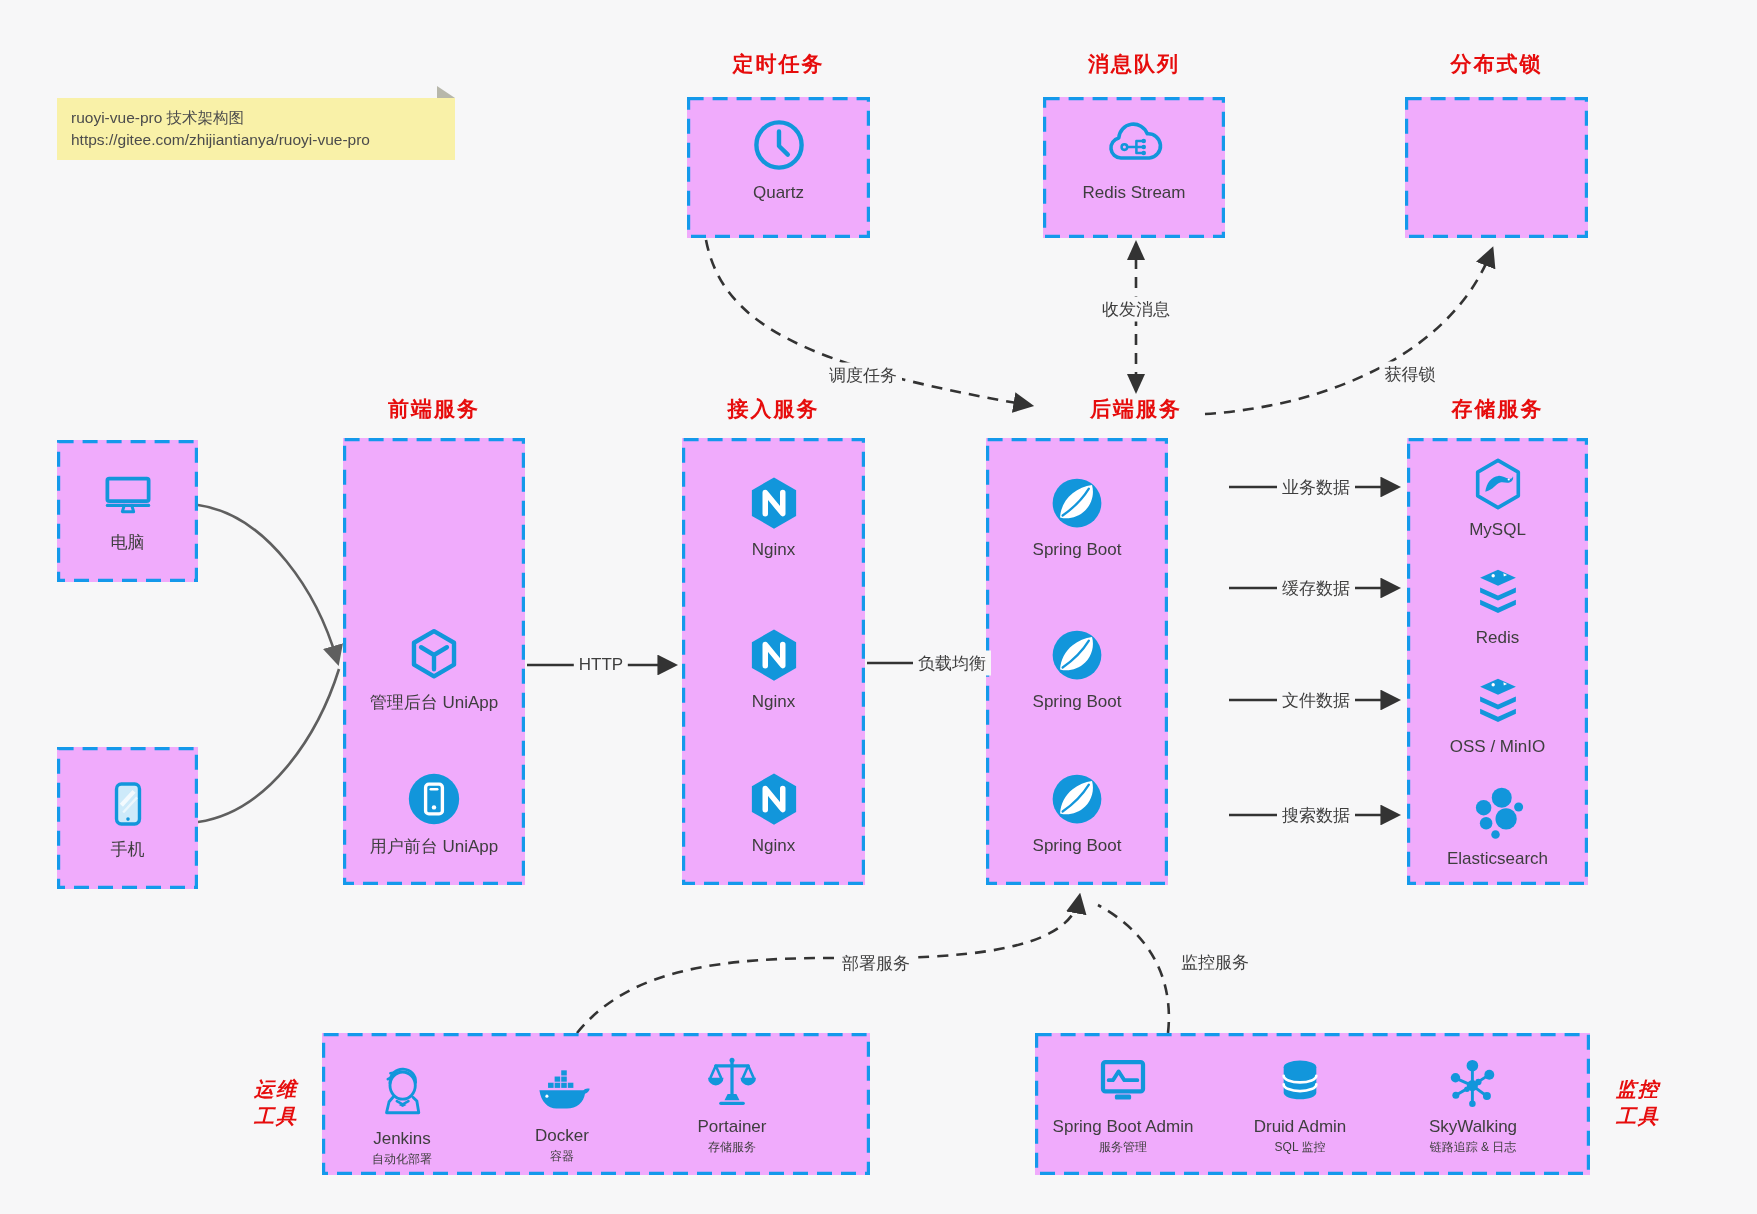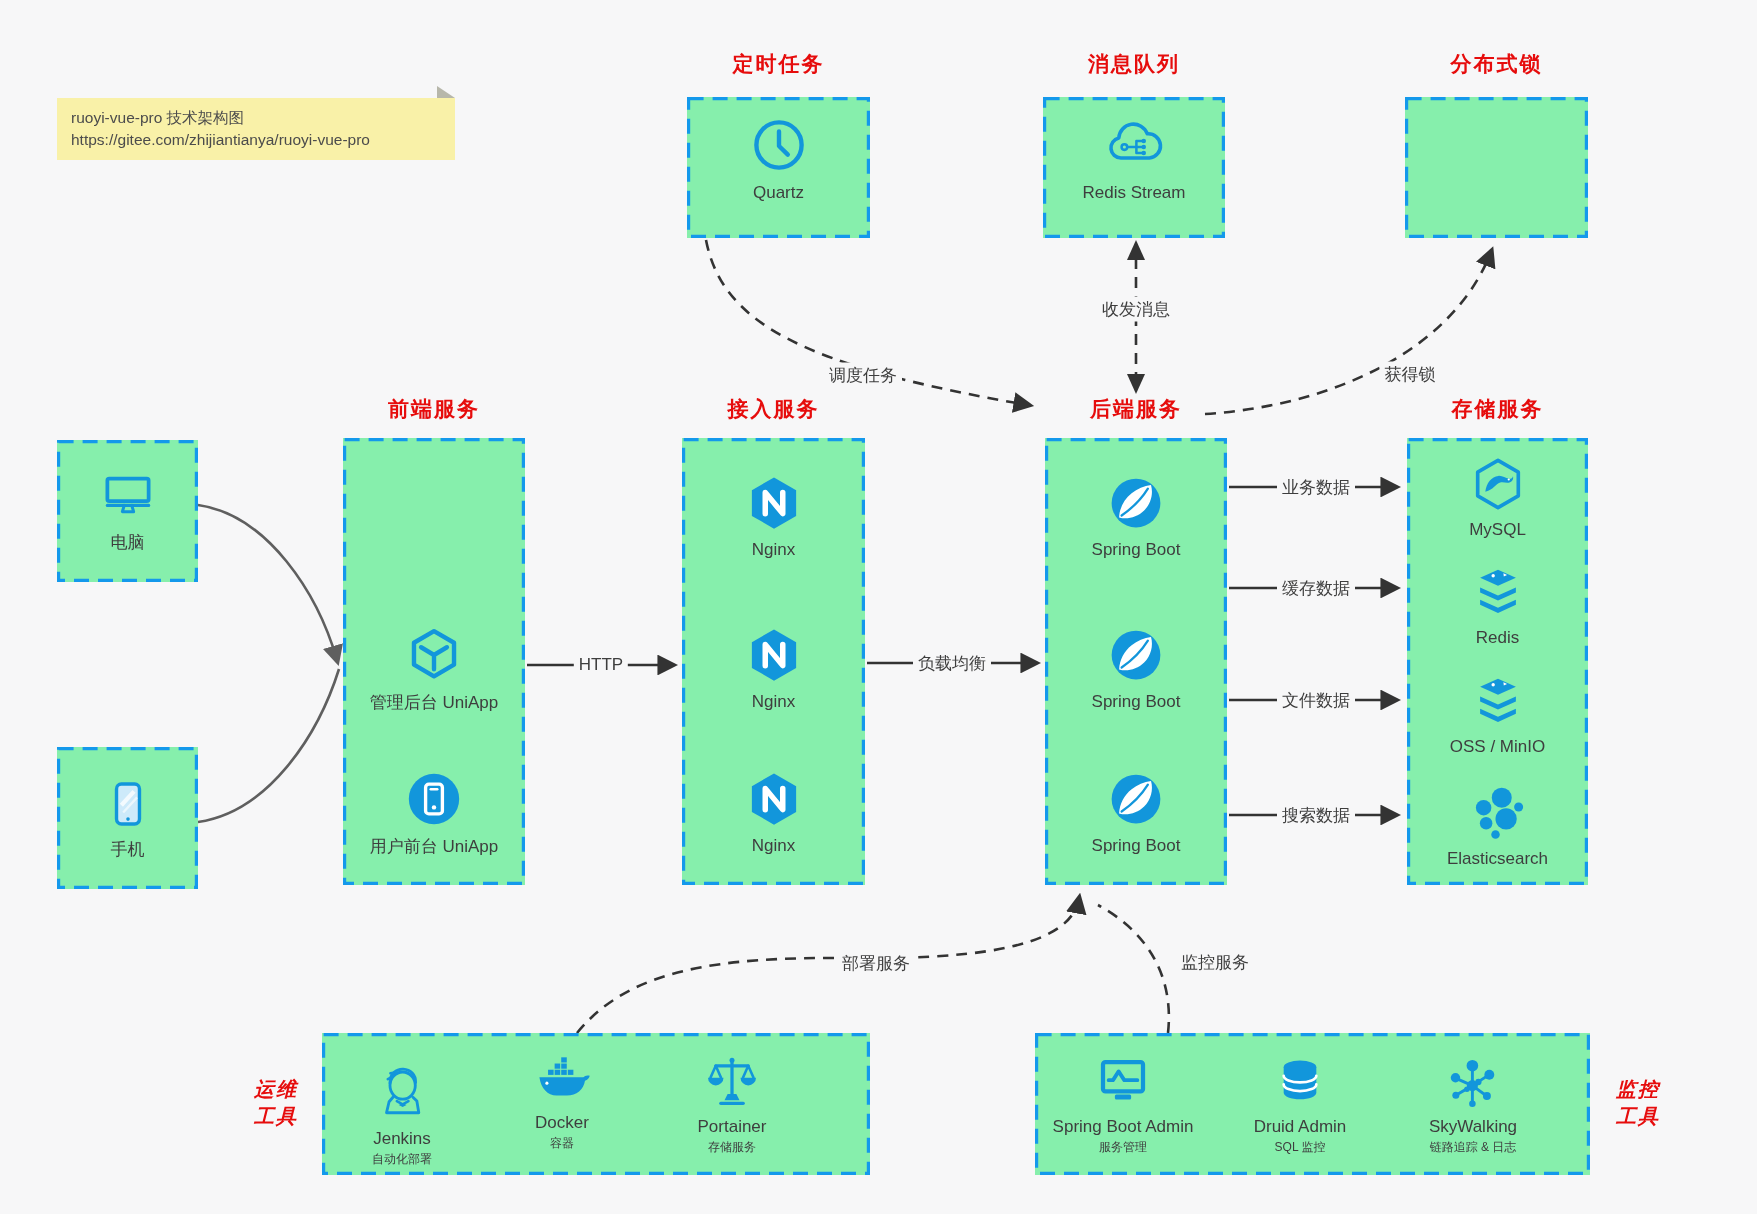--- a/index.html
+++ b/index.html
@@ -4,21 +4,21 @@
 <style>
   :root{
     --blue:#1296db; --dash-blue:#1499eb; --red:#e60c0c;
     --arrow-dark:#333333; --arrow-gray:#5f5f5f;
     --note-bg:#f9f1a8; --page-bg:#f7f7f8; --label-text:#3e3e3e;
   }
   html,body{margin:0;padding:0;}
   body{background:var(--page-bg,#f7f7f8);font-family:"Liberation Sans","DejaVu Sans",sans-serif;}
   .canvas{position:relative;width:1757px;height:1214px;overflow:hidden;}
   #connlayer{position:absolute;left:0;top:0;z-index:1;pointer-events:none;}
-  .dashbox{position:absolute;background:#86efac;z-index:2;box-sizing:border-box;text-decoration:underline;}
+  .dashbox{position:absolute;background:#f0abfc;z-index:2;box-sizing:border-box;text-decoration:underline;}
   .dborder{position:absolute;left:0;top:0;width:100%;height:100%;pointer-events:none;}
   .group-title{position:absolute;font-size:21px;font-weight:700;color:var(--red,#e60c0c);text-align:center;letter-spacing:2px;z-index:3;}
   .vitem{position:absolute;left:0;width:100%;display:flex;flex-direction:column;align-items:center;}
   .hitem{position:absolute;display:flex;flex-direction:column;align-items:center;text-align:center;}
   .ilabel{font-size:17px;color:var(--label-text,#3e3e3e);margin-top:6px;white-space:nowrap;line-height:21px;}
   .idesc{font-size:12px;color:var(--label-text,#3e3e3e);line-height:21px;white-space:nowrap;}
   .icon{display:block;}
   .conn-label{position:absolute;transform:translate(-50%,-50%);background:var(--page-bg,#f7f7f8);color:var(--label-text,#3e3e3e);font-size:17px;padding:1px 5px;white-space:nowrap;z-index:5;}
   .side-label{position:absolute;color:var(--red,#e60c0c);font-weight:700;font-size:20px;line-height:27px;text-align:center;z-index:5;letter-spacing:2px;font-style:italic;}
   .note{position:absolute;left:57px;top:98px;width:398px;height:62px;background:var(--note-bg,#f9f1a8);z-index:6;padding:9px 0 0 14px;box-sizing:border-box;}
@@ -305,21 +305,21 @@
           <use href="#i-nginx"></use>
         </svg>
       <div class="ilabel">Nginx</div>
     </div>
   <svg class="dborder">
         <rect x="1.6" y="1.6" width="179.8" height="443.8" fill="none" stroke="#1499eb" stroke-width="3.2" stroke-dasharray="15 9"></rect>
       </svg>
     </div>
 
   <div class="group-title" style="left:1045px;top:395px;width:182px">后端服务</div>
-  <div class="dashbox" style="left:1045px;top:438px;width:182px;height:447px">
+  <div class="dashbox" style="left:986px;top:438px;width:182px;height:447px">
     <div class="vitem" style="top:35px">
       <svg class="icon" width="60" height="60" viewBox="0 0 48 48">
           <use href="#i-spring"></use>
         </svg>
       <div class="ilabel">Spring Boot</div>
     </div>
     <div class="vitem" style="top:187px">
       <svg class="icon" width="60" height="60" viewBox="0 0 48 48">
           <use href="#i-spring"></use>
         </svg>
@@ -372,21 +372,21 @@
     <div>工具</div>
   </div>
   <div class="dashbox" style="left:322px;top:1033px;width:548px;height:142px">
     <div class="hitem" style="left:0;top:30px;width:160px">
       <svg class="icon" width="62" height="62" viewBox="0 0 48 48">
           <use href="#i-jenkins"></use>
         </svg>
       <div class="ilabel" style="margin-top:3px">Jenkins</div>
       <div class="idesc">自动化部署</div>
     </div>
-    <div class="hitem" style="left:160px;top:14px;width:160px">
+    <div class="hitem" style="left:160px;top:27px;width:160px">
       <svg class="icon" width="62" height="62" viewBox="0 0 48 48">
           <use href="#i-docker"></use>
         </svg>
       <div class="ilabel" style="margin-top:3px">Docker</div>
       <div class="idesc">容器</div>
     </div>
     <div class="hitem" style="left:330px;top:18px;width:160px">
       <svg class="icon" width="60" height="62" viewBox="0 0 48 48">
           <use href="#i-portainer"></use>
         </svg>

